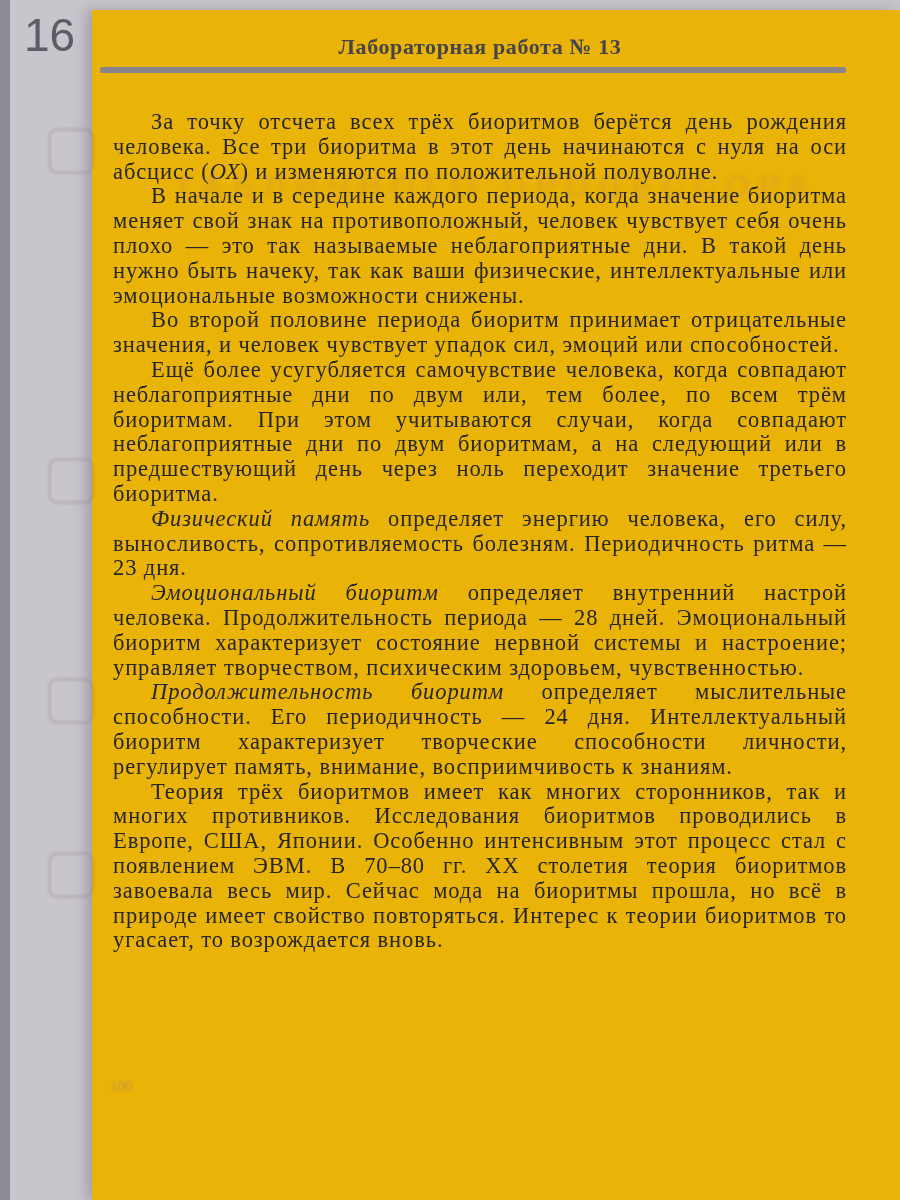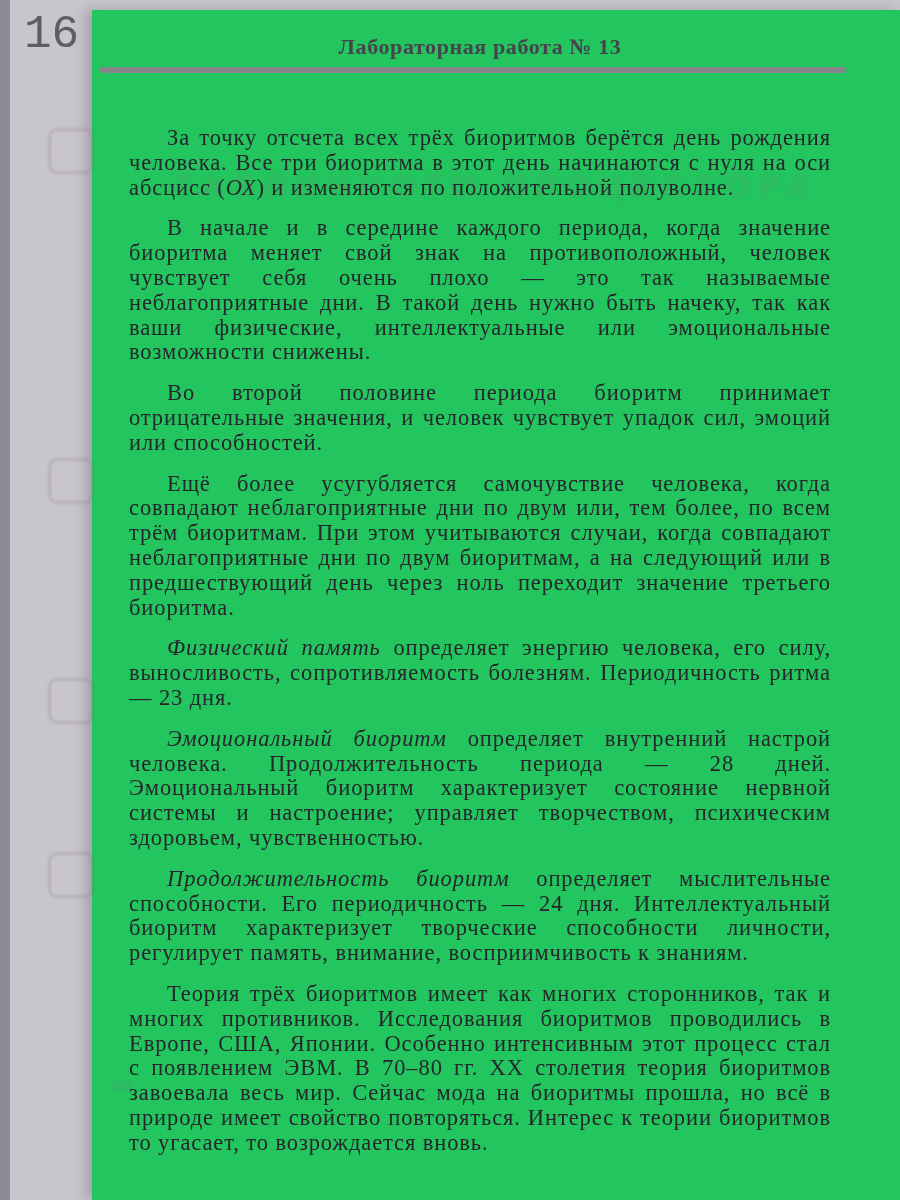--- a/index.html
+++ b/index.html
@@ -14,31 +14,31 @@
   .edge-strip {
     position: absolute; left: 0; top: 0;
     width: 10px; height: 100%;
     background: #8e8b96;
   }
   
   .page {
     position: absolute;
     left: 92px; top: 10px;
     width: 808px; height: 1190px;
-    background: #22c55e;
+    background: #eab308;
     box-shadow: -6px 0 12px rgba(70, 65, 80, 0.28);
     overflow: hidden;
   }
   .page-number {
     position: absolute;
     left: 24px; top: 12px;
     font-size: 46px;
     line-height: 1;
     color: #5f5c66;
-    font-family: Liberation Mono, monospace;
+    font-family: Liberation Sans, sans-serif;
     z-index: 3;
   }
   .header {
     position: absolute;
     top: 24px; left: 20px; width: 736px;
     text-align: center;
     font-weight: bold;
     font-size: 22px;
     letter-spacing: 0.6px;
     color: #45444c;
@@ -59,21 +59,21 @@
     width: 734px;
     color: #26262c;
     font-size: 22.5px;
     line-height: 24.8px;
     letter-spacing: 0.9px;
     text-align: justify;
     hyphens: auto;
     z-index: 2;
   }
   .body-text p {
-    margin: 16px;
+    margin: 0;
     text-indent: 38px;
   }
   .body-text em { font-style: italic; }
 
   
   .ghost-title {
     position: absolute;
     top: 158px; left: 0; width: 100%;
     text-align: center;
     font-family: "Liberation Sans", sans-serif;

